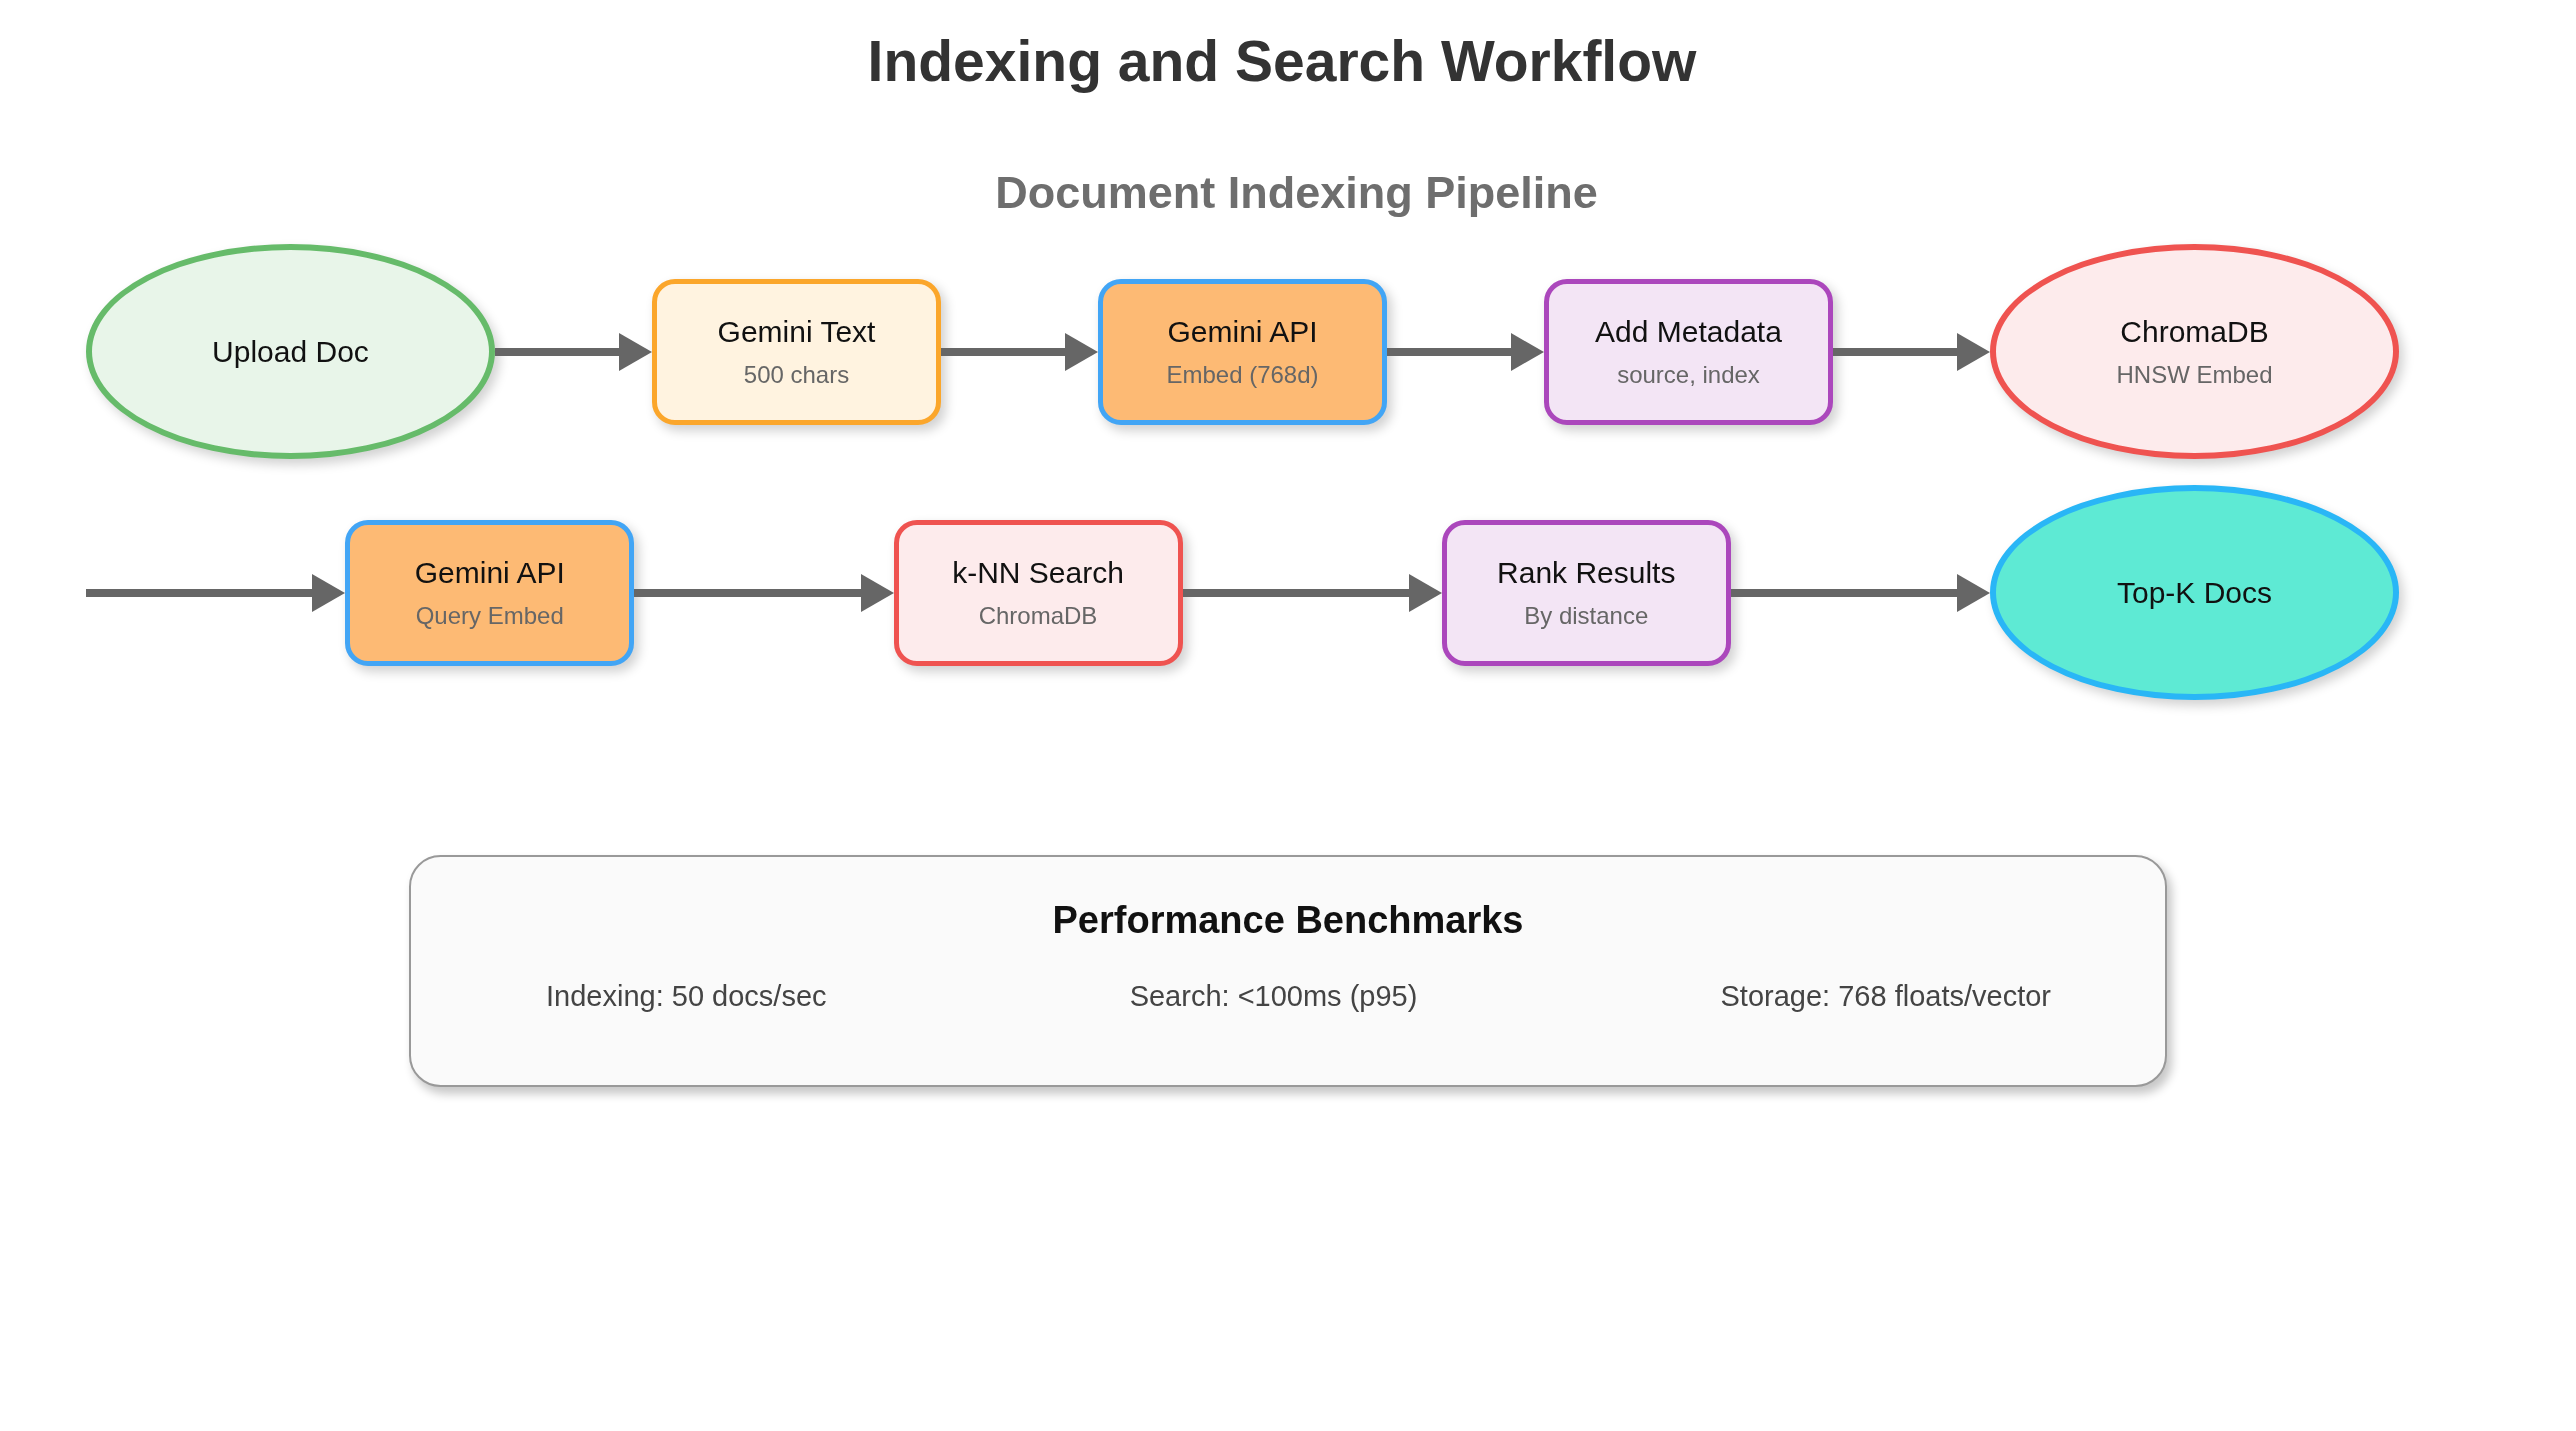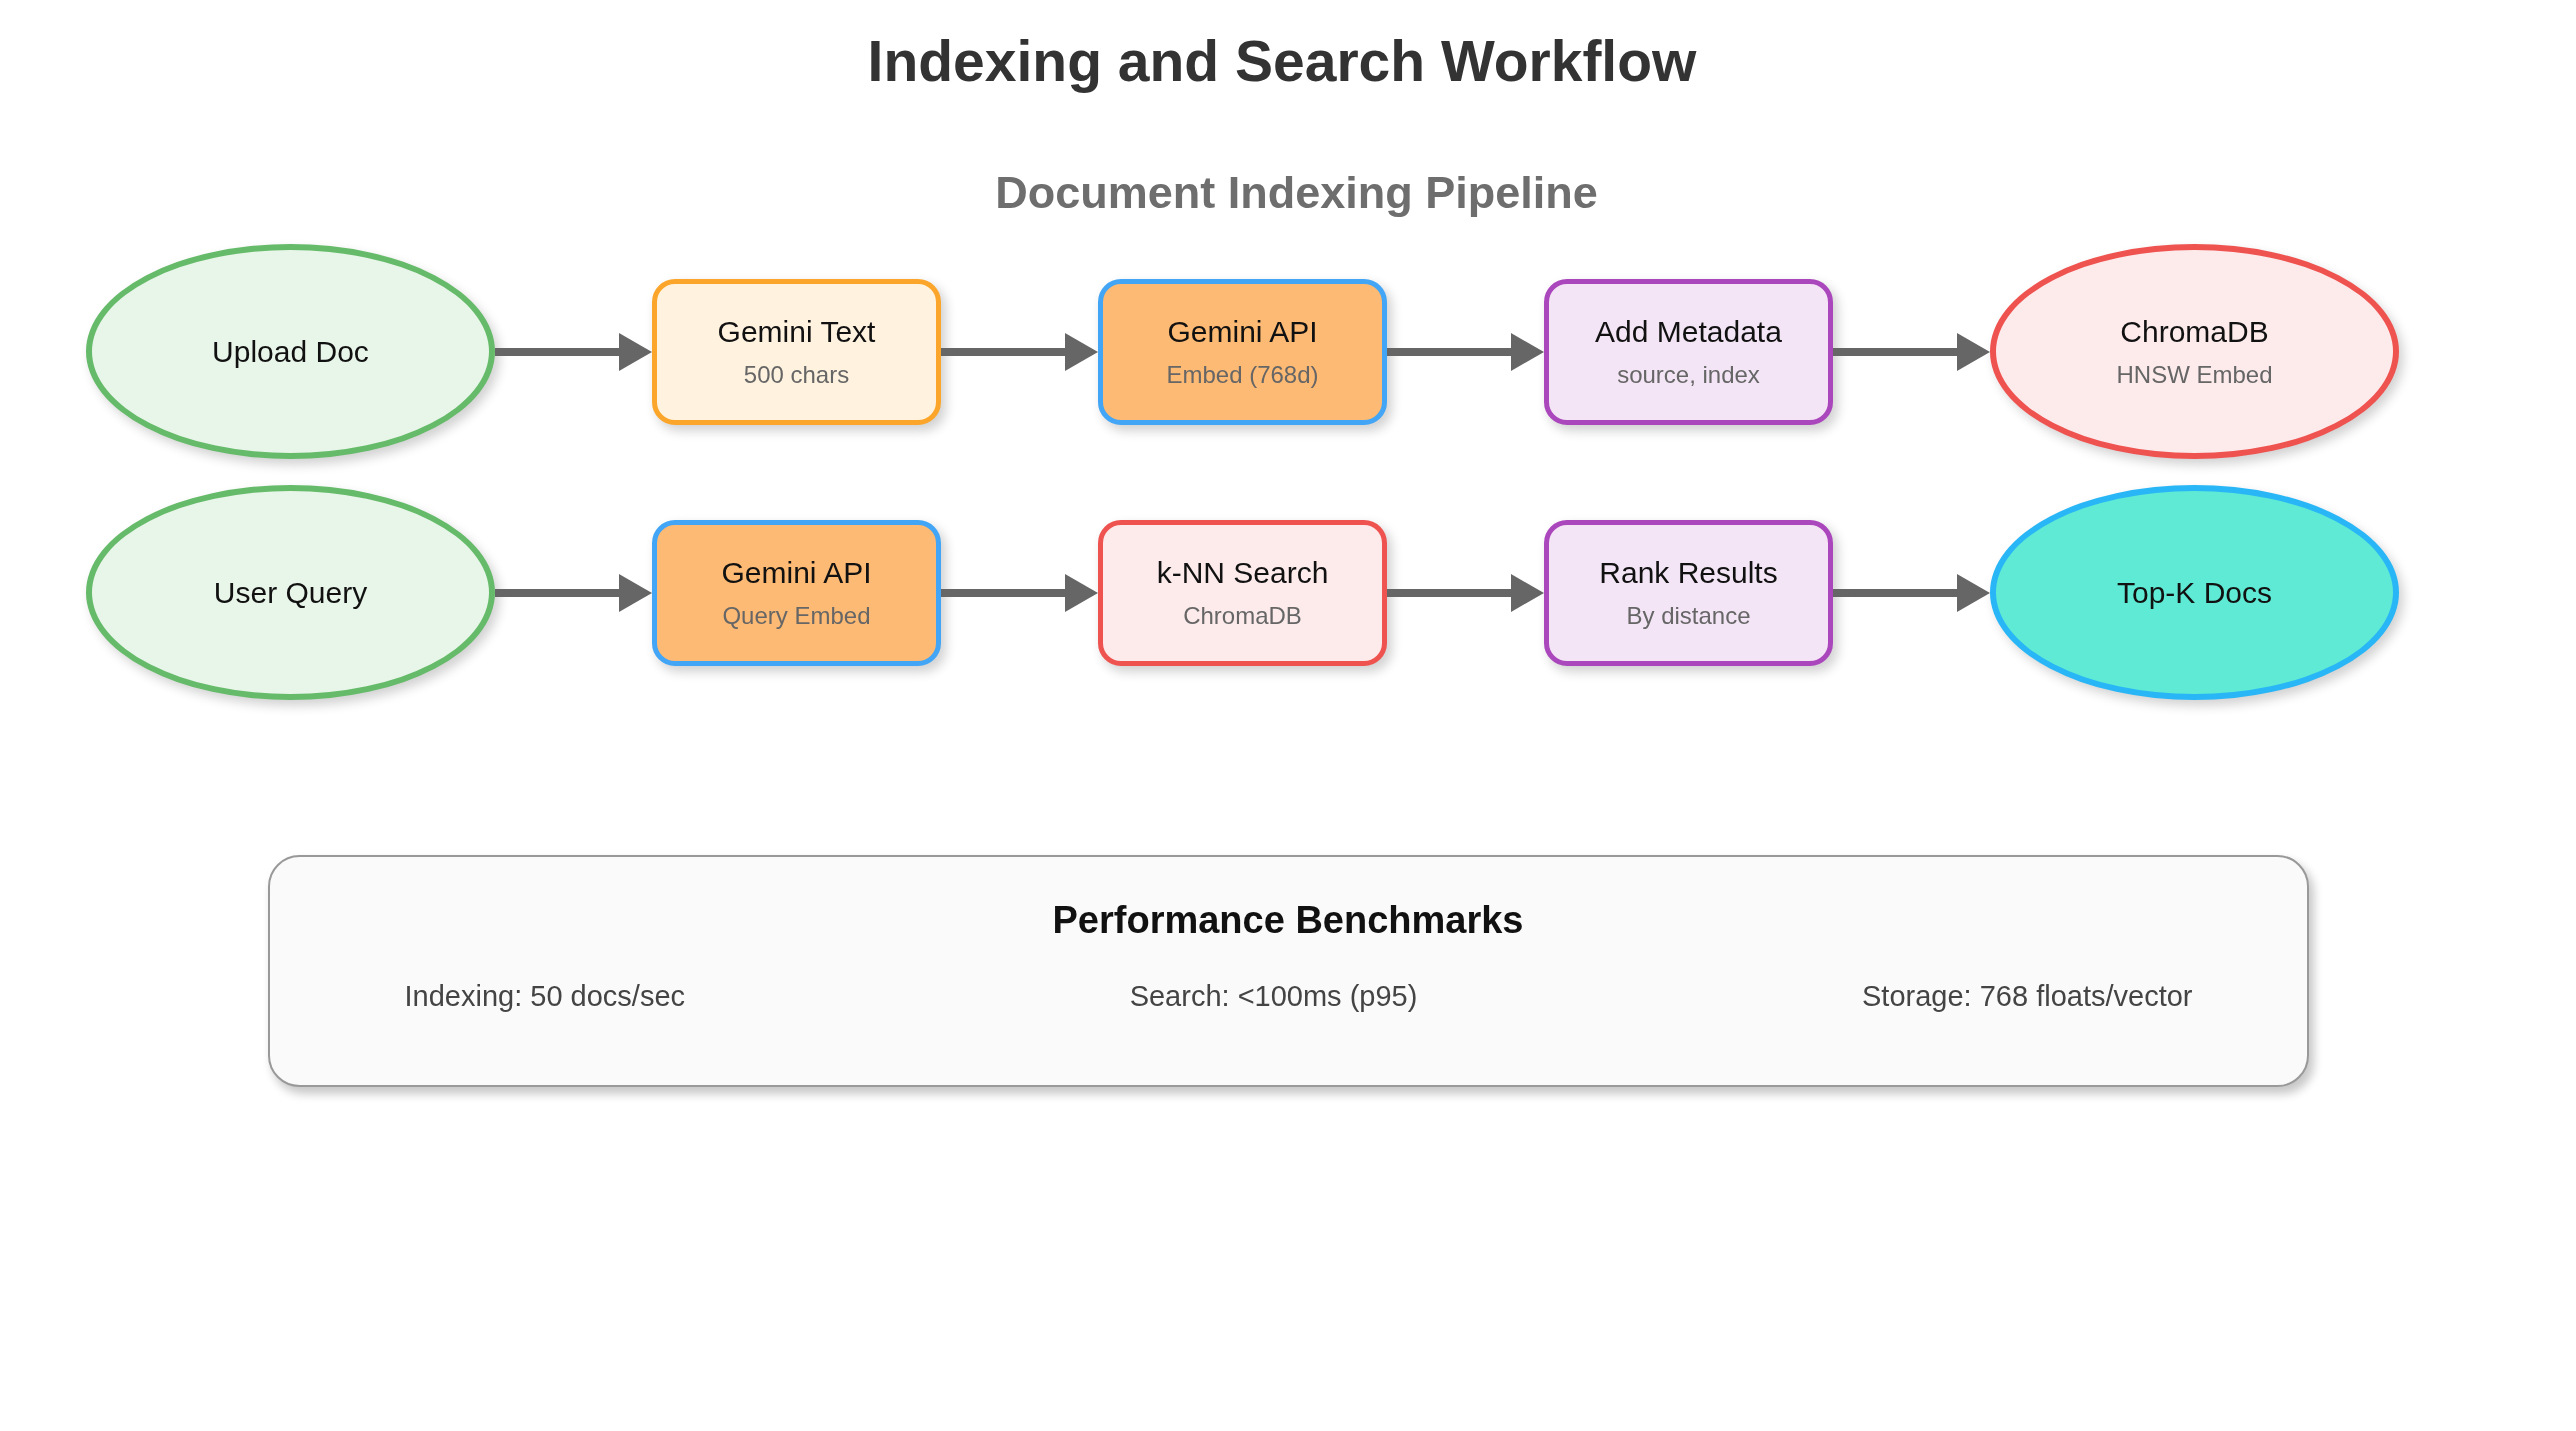--- a/index.html
+++ b/index.html
@@ -97,21 +97,21 @@
     width: 0;
     height: 0;
     border-left: 33px solid #666666;
     border-top: 19px solid transparent;
     border-bottom: 19px solid transparent;
     margin-left: -1.1px;
   }
   
   .bench {
     box-sizing: border-box;
-    width: 2041px;
+    width: 1758px;
     height: 232px;
     margin: 155px auto 0 auto;
     background: #FAFAFA;
     border: 2.3px solid #999999;
     border-radius: 31.5px;
     box-shadow: 4.6px 6.9px 9.2px rgba(0,0,0,0.22);
   }
   .bench-title {
     margin-top: 41px;
     text-align: center;
@@ -183,23 +183,20 @@
     <div class="node ellipse v-red">
       <div class="node-label">ChromaDB</div>
       <div class="node-sublabel">HNSW Embed</div>
     </div>
 
   </div>
 
 
   <div class="flow-row">
 
-    <div class="node ellipse v-green">
-      <div class="node-label">User Query</div>
-    </div>
 
     <div class="arrow">
       <div class="shaft"></div>
       <div class="head"></div>
     </div>
 
     <div class="node rect v-blue">
       <div class="node-label">Gemini API</div>
       <div class="node-sublabel">Query Embed</div>
     </div>

